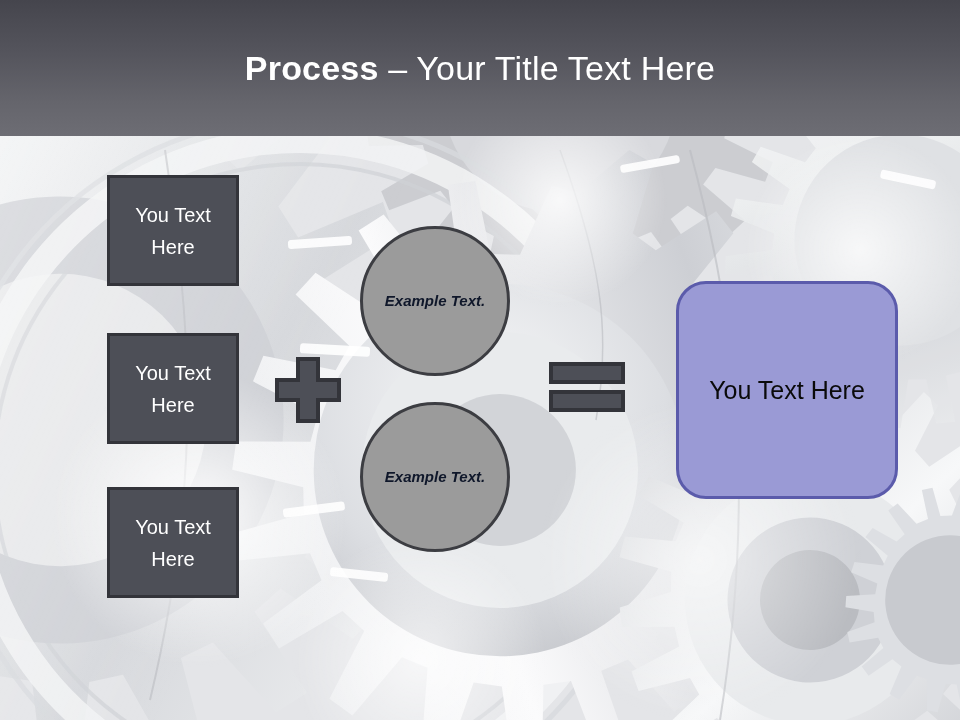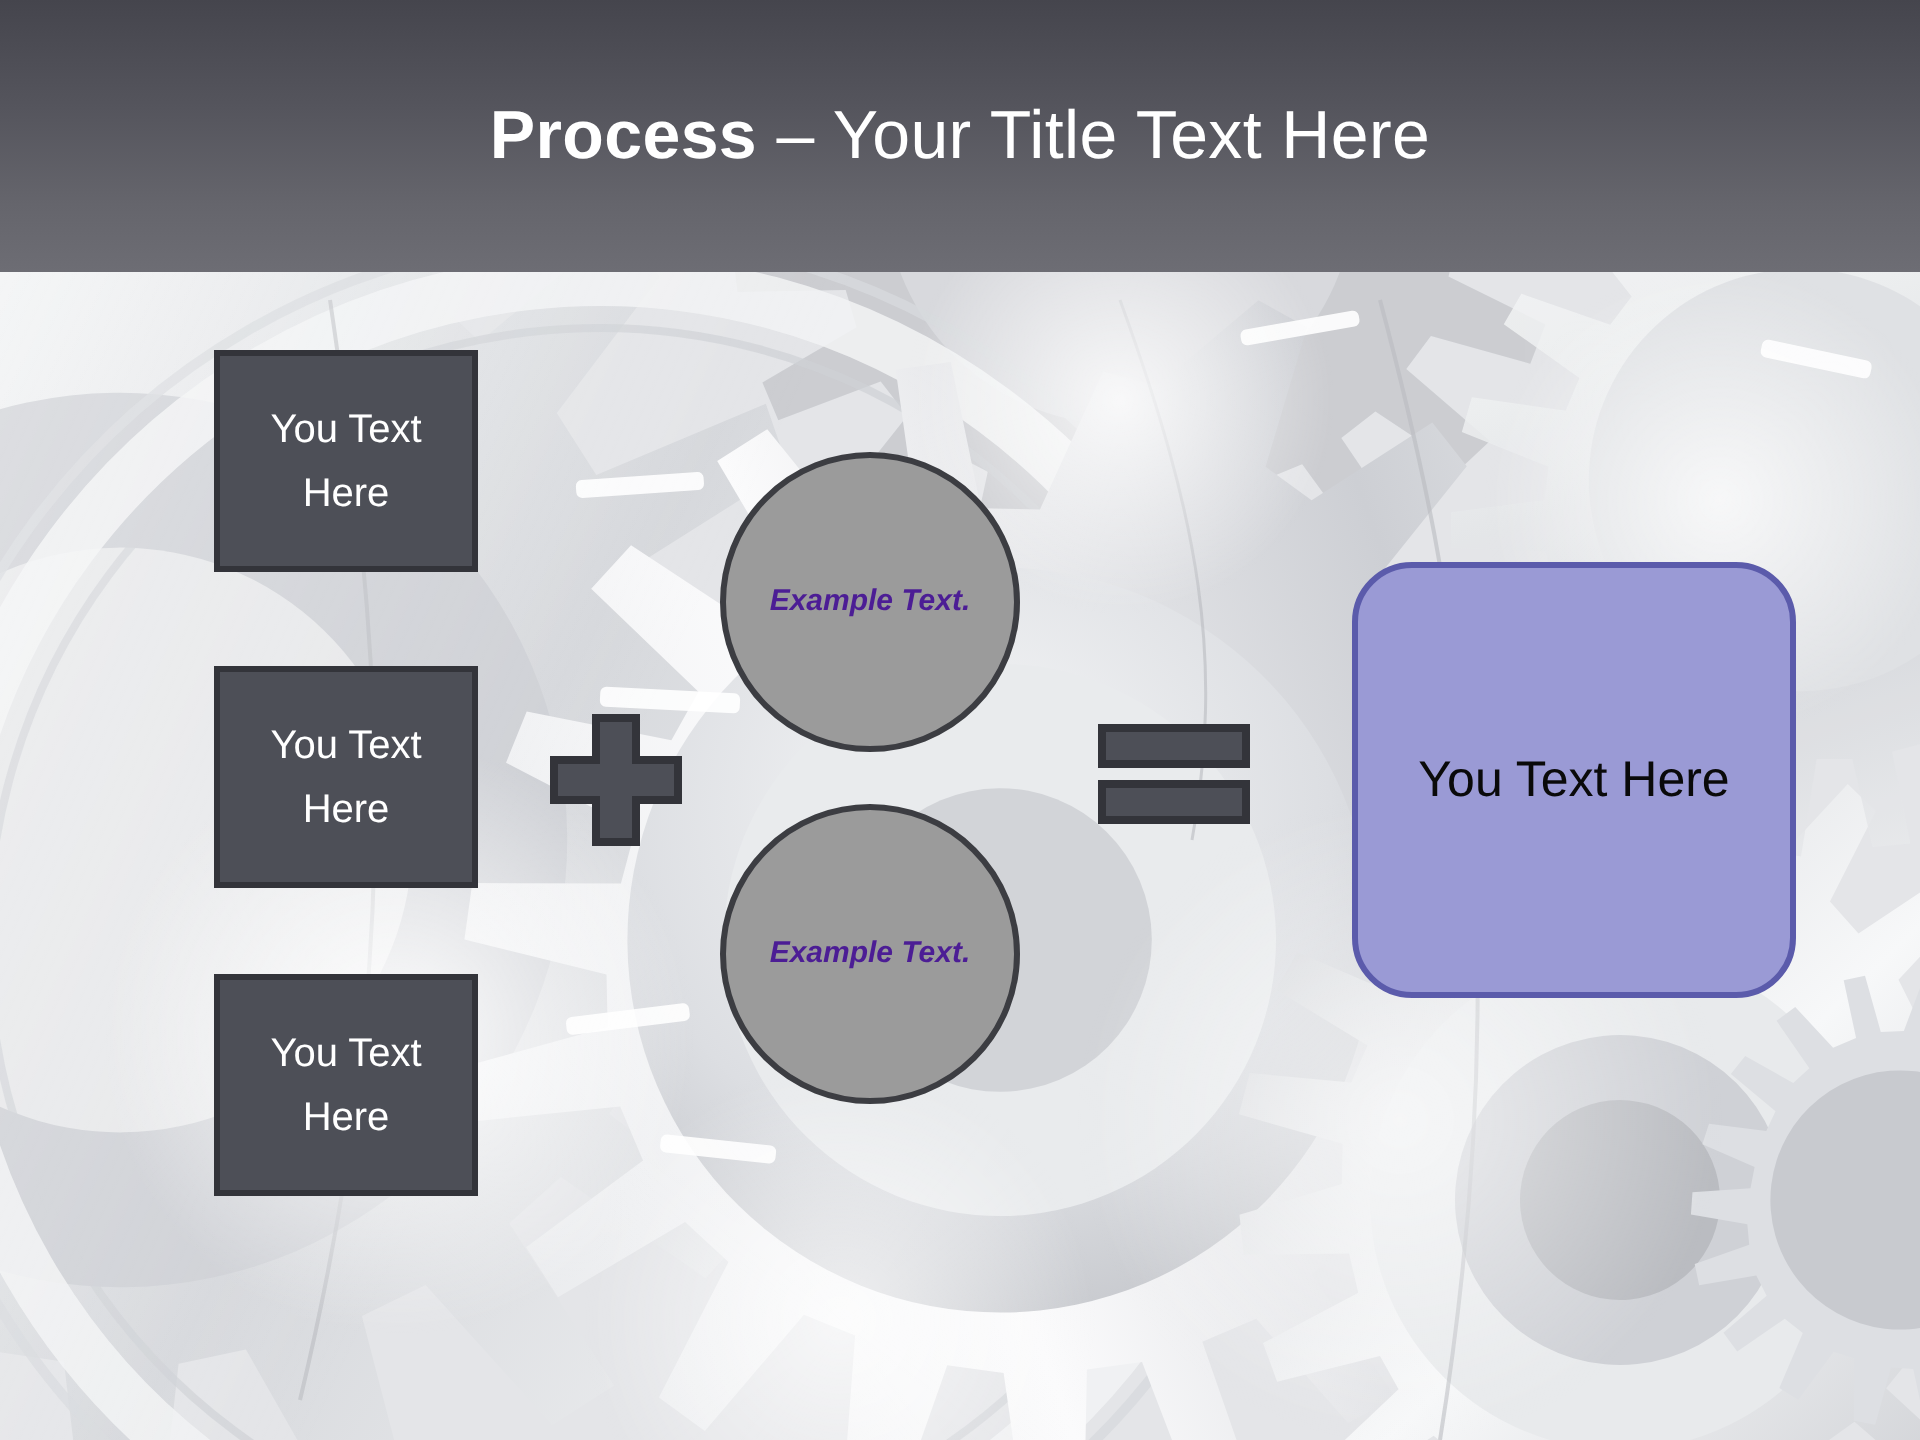--- a/index.html
+++ b/index.html
@@ -111,21 +111,21 @@
 
   
   .example-circle {
     position: absolute;
     width: 150px;
     height: 150px;
     border-radius: 50%;
     background: #9b9b9b;
     border: 3px solid #3c3d42;
     box-sizing: border-box;
-    color: #4c1d95;
+    color: #0f172a;
     font-size: 15px;
     line-height: 24px;
     font-weight: bold;
     font-style: italic;
     text-align: center;
     display: flex;
     align-items: center;
     justify-content: center;
     z-index: 10;
   }

